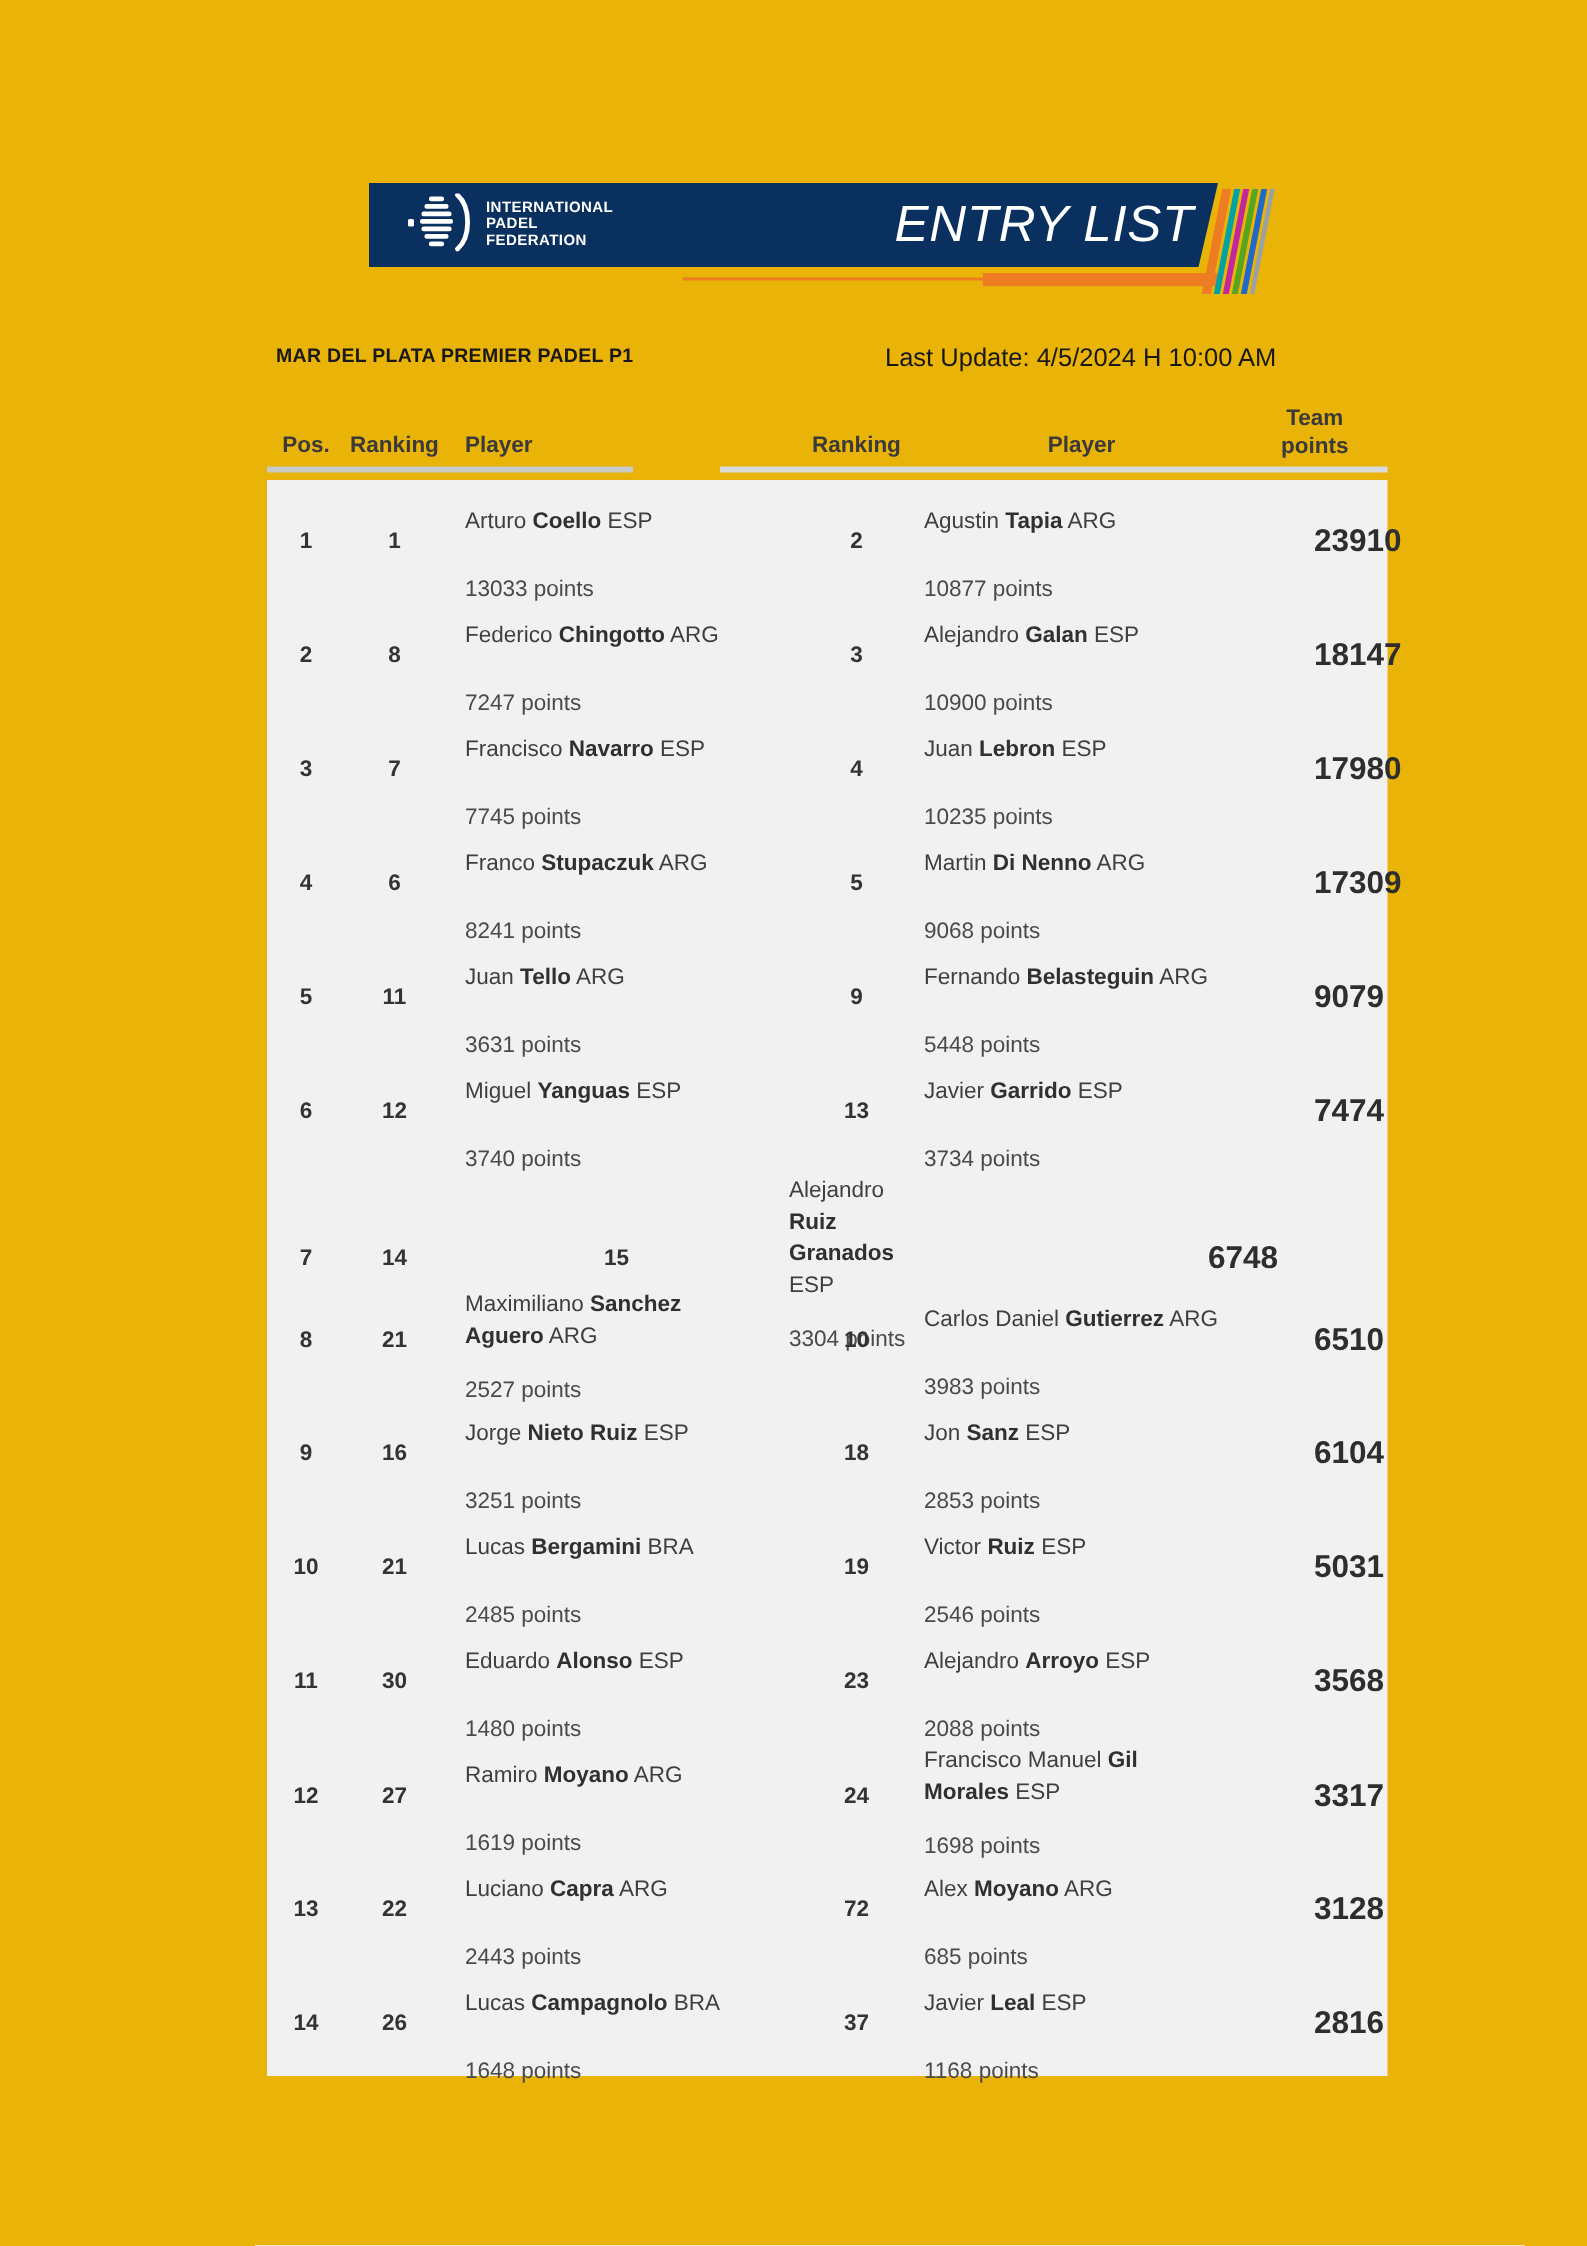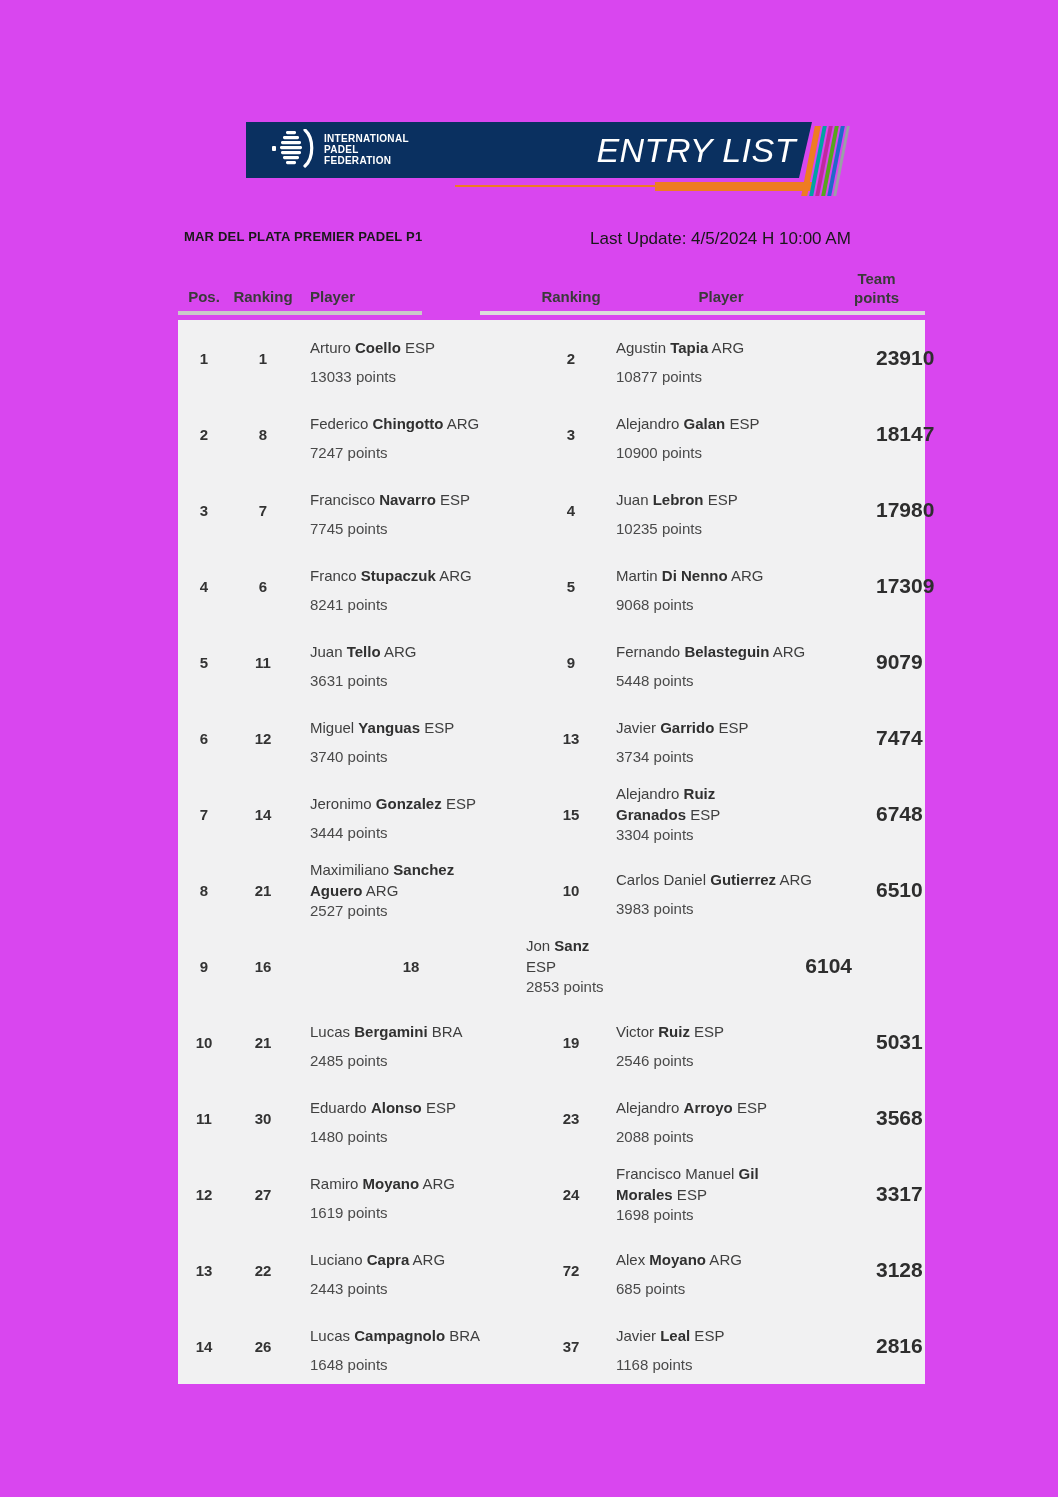--- a/index.html
+++ b/index.html
@@ -1,17 +1,17 @@
 <!DOCTYPE html>
 <html><head>
 <meta charset="utf-8">
 <style>
   html,body { margin:0; padding:0; background:#ffffff; }
   .page {
-    position:relative; width:1058px; height:1497px; background:#d946ef;
+    position:relative; width:1058px; height:1497px; background:#eab308;
     font-family:"Liberation Sans", sans-serif; color:#3c3c3c; overflow:hidden;
   }
 
   
   .banner { position:absolute; left:243px; top:116px; width:601px; height:82px; }
   .banner-navy {
     position:absolute; left:3px; top:6px; width:566px; height:56px;
     clip-path:polygon(0 0, 100% 0, calc(100% - 13px) 100%, 0 100%);
   }
   .logo { position:absolute; left:26px; top:7px; display:flex; align-items:center; }
@@ -52,21 +52,21 @@
   .hline-right { left:302px; width:445px; background:#dbdbdb; }
 
   .tbody { position:absolute; left:0; top:48px; width:747px; background:#f1f1f2; }
   .row { display:grid; grid-template-columns:52px 66px 230px 90px 260px 1fr; height:76px; }
   .c-num  { display:flex; align-items:center; justify-content:center; font-weight:bold; font-size:15px; color:#333; }
   .c-player  { padding:7px 0 0 14px; }
   .c-player2 { padding:7px 0 0 0; }
   .name { min-height:40px; display:flex; align-items:center; }
   .rich { font-size:15px; line-height:21px; color:#3f3f3f; }
   .rich .b { font-weight:bold; color:#303030; }
-  .pts  { margin-top:1px; font-size:15px; color:#4a4a4a; }
+  .pts  { margin-top:17px; font-size:15px; color:#4a4a4a; }
   .c-team { display:flex; align-items:center; justify-content:flex-end; padding-right:24px; font-weight:bold; font-size:21px; color:#2e2e2e; }
 </style>
 </head>
 <body>
 
 <div class="page">
 
   <div class="banner">
     <div class="banner-navy" style="background: rgb(10, 48, 96);">
       <div class="logo">
@@ -226,26 +226,20 @@
               <span class="rich"><span>Javier </span><span class="b">Garrido</span><span> ESP</span></span>
             </div>
       <div class="pts">3734 points</div>
     </div>
     <div class="c-team">7474</div>
   </div>
 
   <div class="row">
     <div class="c-num">7</div>
     <div class="c-num">14</div>
-    <div class="c-player">
-      <div class="name">
-              <span class="rich"><span>Jeronimo </span><span class="b">Gonzalez</span><span> ESP</span></span>
-            </div>
-      <div class="pts">3444 points</div>
-    </div>
     <div class="c-num">15</div>
     <div class="c-player c-player2">
       <div class="name">
               <span class="rich"><span>Alejandro </span><span class="b">Ruiz</span><br><span class="b">Granados</span><span> ESP</span></span>
             </div>
       <div class="pts">3304 points</div>
     </div>
     <div class="c-team">6748</div>
   </div>
 
@@ -264,20 +258,26 @@
               <span class="rich"><span>Carlos Daniel </span><span class="b">Gutierrez</span><span> ARG</span></span>
             </div>
       <div class="pts">3983 points</div>
     </div>
     <div class="c-team">6510</div>
   </div>
 
   <div class="row">
     <div class="c-num">9</div>
     <div class="c-num">16</div>
+    <div class="c-player">
+      <div class="name">
+              <span class="rich"><span>Jorge </span><span class="b">Nieto Ruiz</span><span> ESP</span></span>
+            </div>
+      <div class="pts">3251 points</div>
+    </div>
     <div class="c-num">18</div>
     <div class="c-player c-player2">
       <div class="name">
               <span class="rich"><span>Jon </span><span class="b">Sanz</span><span> ESP</span></span>
             </div>
       <div class="pts">2853 points</div>
     </div>
     <div class="c-team">6104</div>
   </div>
 

